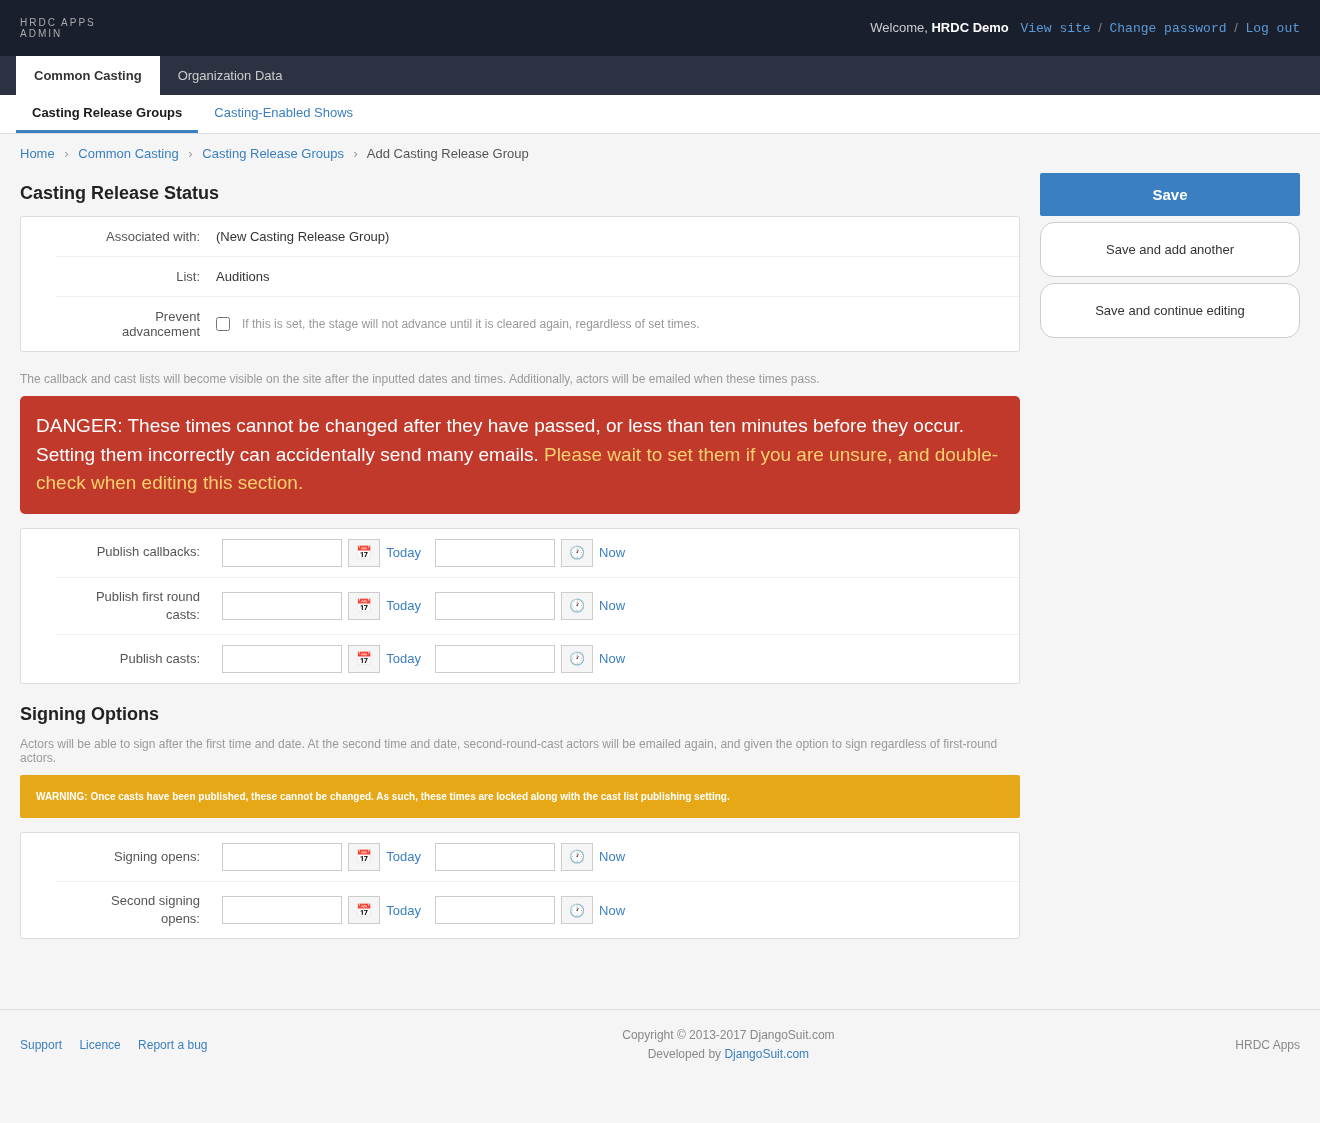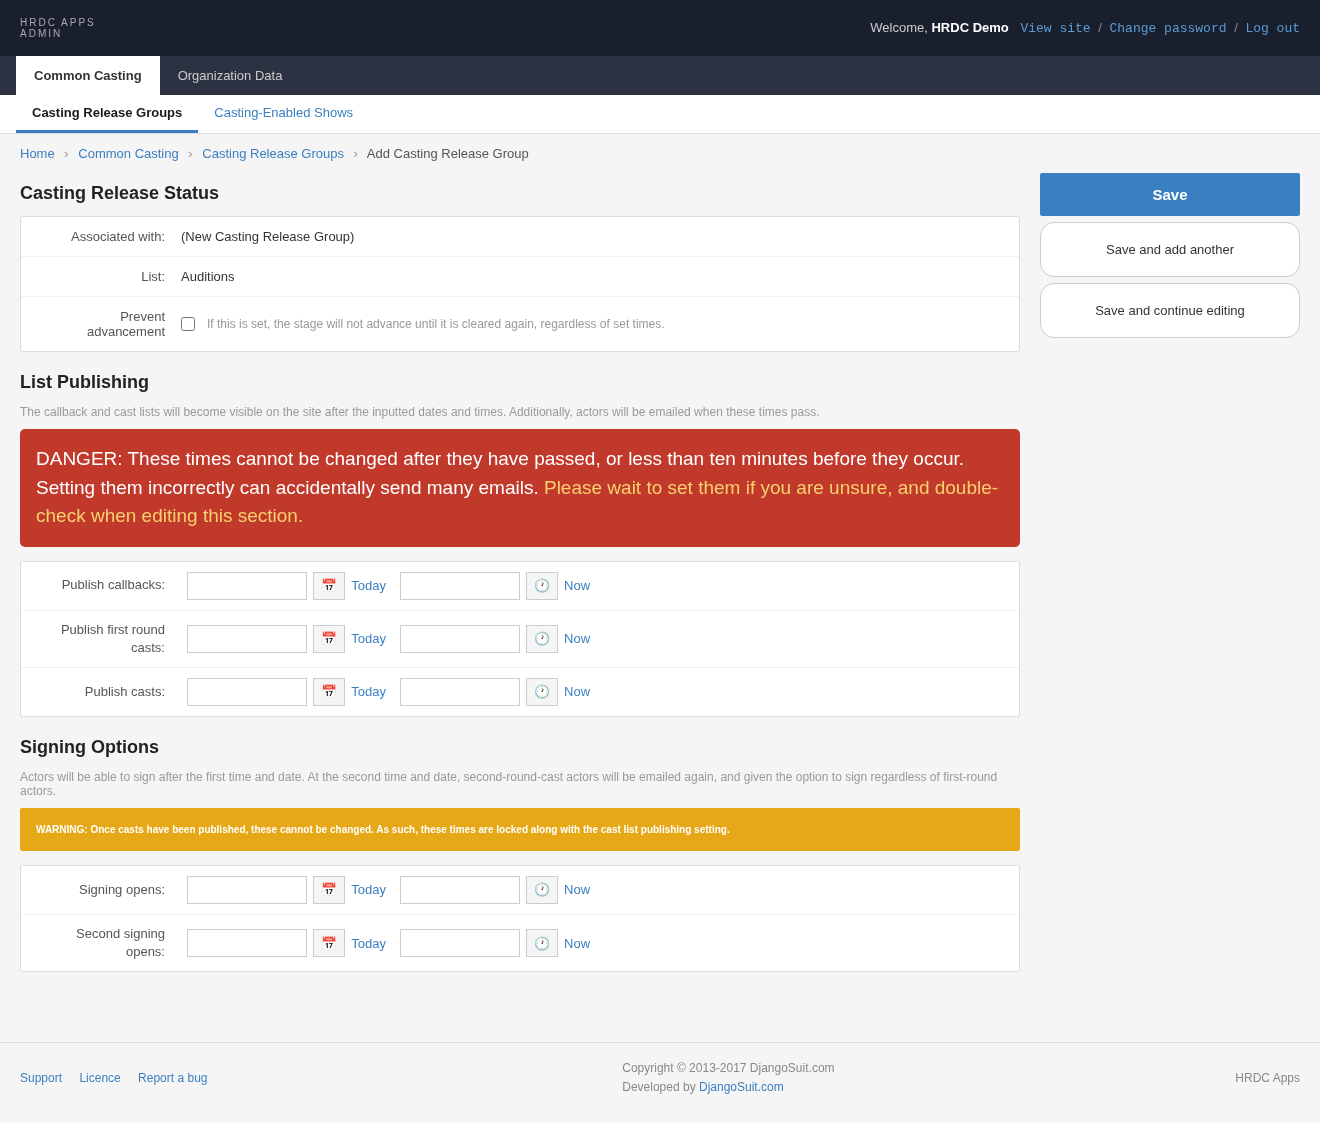--- a/index.html
+++ b/index.html
@@ -98,20 +98,21 @@
       margin-bottom: 10px;
     }
 
     
     .form-card {
       background: #fff;
       border: 1px solid #ddd;
       border-radius: 2px;
       margin-bottom: 20px;
       overflow: hidden;
+      padding-left: 35px;
     }
     .form-row {
       display: flex;
       align-items: center;
       border-bottom: 1px solid #f0f0f0;
       padding: 12px 20px;
     }
     .form-row:last-child { border-bottom: none; }
     .form-label {
       width: 140px;
@@ -231,21 +232,21 @@
       padding: 16px 20px;
       display: flex;
       justify-content: space-between;
       align-items: center;
       font-size: 12px;
       color: #888;
       margin-top: 20px;
       gap: 44px;
     }
     .footer-links a { color: #3a7fc1; text-decoration: none; margin-right: 14px; }
-    .footer-center { text-align: left; line-height: 1.6; }
+    .footer-center { text-align: center; line-height: 1.6; }
     .footer-center a { color: #3a7fc1; text-decoration: none; }
     .footer-right { color: #888; }
   </style>
 </head>
 <body>
 
 <header class="top-header">
   <div>
     <div class="app-title">
       <span>HRDC Apps</span>
@@ -299,21 +300,20 @@
       </div>
       <div class="form-row">
         <div class="form-label">Prevent advancement</div>
         <div class="checkbox-container">
           <input type="checkbox" style="width: 14px; height: 14px; accent-color: rgb(58, 127, 193);">
           <span class="checkbox-hint">If this is set, the stage will not advance until it is cleared again, regardless of set times.</span>
         </div>
       </div>
     </div>
 
-    <h2 class="section-title">List Publishing</h2>
     <p class="section-subtitle">The callback and cast lists will become visible on the site after the inputted dates and times. Additionally, actors will be emailed when these times pass.</p>
 
     <div class="danger-box">
       <span>DANGER: These times cannot be changed after they have passed, or less than ten minutes before they occur. Setting them incorrectly can accidentally send many emails.</span>
       <span class="warn-link">Please wait to set them if you are unsure, and double-check when editing this section.</span>
     </div>
 
     <div class="form-card">
 
       <div class="dt-row">

